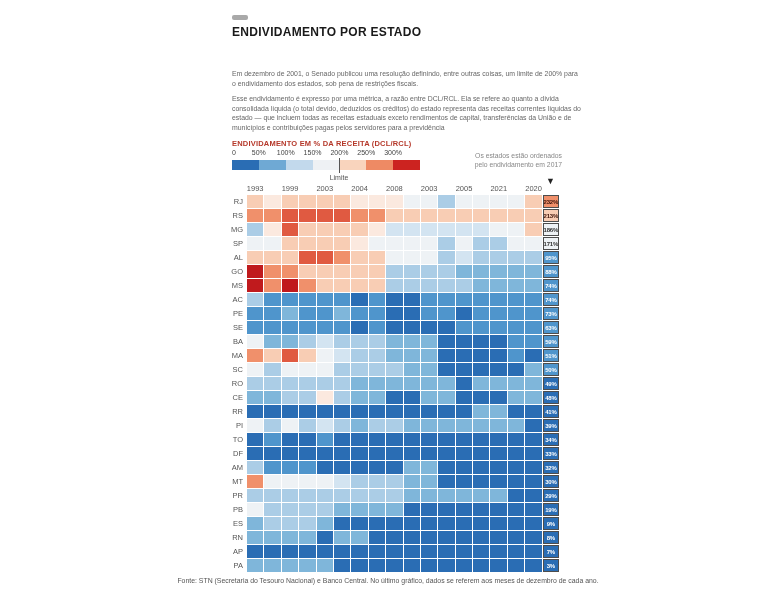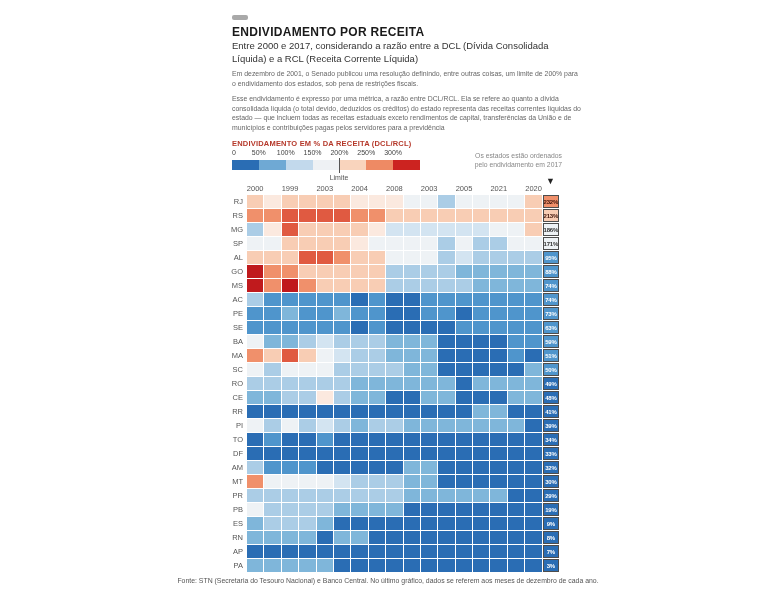--- a/index.html
+++ b/index.html
@@ -36,22 +36,21 @@
               font-size:6px; font-weight:bold; letter-spacing:-0.2px; }
 
   .footer { position:absolute; left:0; top:577px; width:776px; text-align:center; font-size:6.9px; color:#555; }
 </style>
 </head>
 <body>
 
 <div class="canvas">
   <div class="brand-dash"></div>
 
-  <div class="title">ENDIVIDAMENTO POR RECEITA</div>
-  <div class="subtitle">Entre 2000 e 2017, considerando a razão entre a DCL (Dívida Consolidada Líquida) e a RCL (Receita Corrente Líquida)</div>
+  <div class="title">ENDIVIDAMENTO POR ESTADO</div>
   <div class="para1">Em dezembro de 2001, o Senado publicou uma resolução definindo, entre outras coisas, um limite de 200% para o endividamento dos estados, sob pena de restrições fiscais.</div>
   <div class="para2">Esse endividamento é expresso por uma métrica, a razão entre DCL/RCL. Ela se refere ao quanto a dívida consolidada líquida (o total devido, deduzidos os créditos) do estado representa das receitas correntes líquidas do estado — que incluem todas as receitas estaduais exceto rendimentos de capital, transferências da União e de municípios e contribuições pagas pelos servidores para a previdência</div>
 
   <div class="legend-block">
     <div class="legend-title">ENDIVIDAMENTO EM % DA RECEITA (DCL/RCL)</div>
     <div class="legend-ticks">
         <span style="left: 0px;">0</span>
         <span style="left: 26.8571px; transform: translateX(-50%);">50%</span>
         <span style="left: 53.7143px; transform: translateX(-50%);">100%</span>
         <span style="left: 80.5714px; transform: translateX(-50%);">150%</span>
@@ -69,21 +68,21 @@
         <div style="background: rgb(204, 35, 32);"></div>
       </div>
     <div class="limit-line"></div>
     <div class="limit-label">Limite</div>
   </div>
 
   <div class="order-note">Os estados estão ordenados pelo endividamento em 2017</div>
   <div class="order-arrow">▼</div>
 
   <div class="x-axis">
-      <span style="left: 255.2px;">2000</span>
+      <span style="left: 255.2px;">1993</span>
       <span style="left: 290px;">1999</span>
       <span style="left: 324.8px;">2003</span>
       <span style="left: 359.6px;">2004</span>
       <span style="left: 394.4px;">2008</span>
       <span style="left: 429.2px;">2003</span>
       <span style="left: 464px;">2005</span>
       <span style="left: 498.8px;">2021</span>
       <span style="left: 533.6px;">2020</span>
     </div>
 

